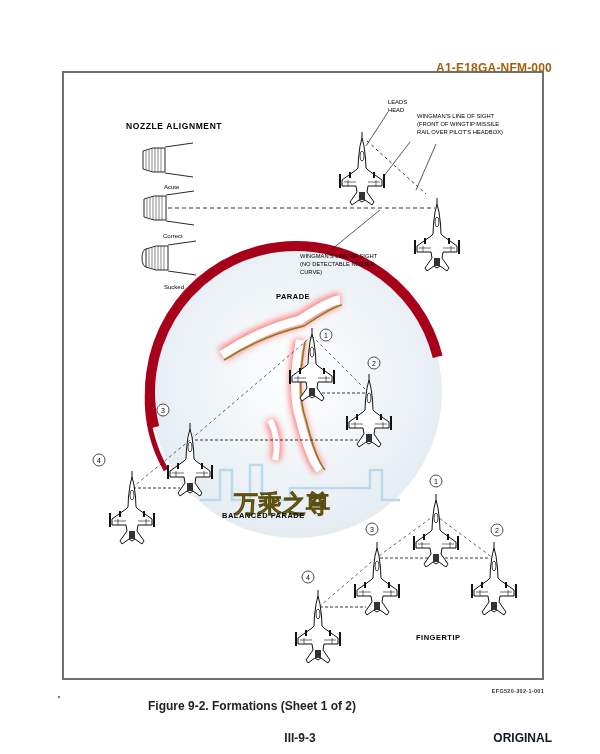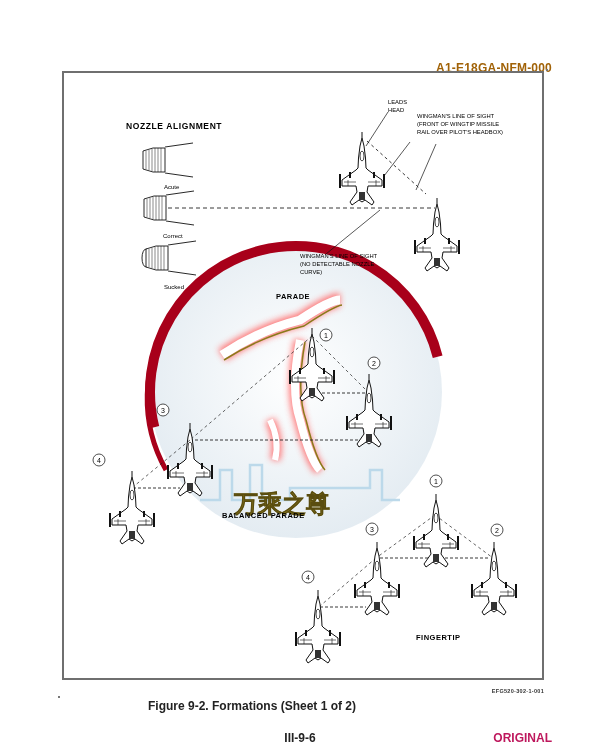--- a/index.html
+++ b/index.html
@@ -7,21 +7,21 @@
          font-family: "Liberation Sans", "DejaVu Sans", sans-serif; color: #111; }
   .doc-id { position: absolute; top: 33px; right: 48px; font-weight: bold; font-size: 12px; letter-spacing: 0.2px; color: #a16207; margin-top: 28px; }
   .frame { position: absolute; left: 62px; top: 71px; width: 482px; height: 609px;
            border: 2px solid #6f6f6f; box-sizing: border-box; background: #fff; }
   svg.fig { position: absolute; left: 0; top: 0; width: 600px; height: 754px; }
   .lbl { font-family: "Liberation Sans", sans-serif; }
   .caption { position: absolute; top: 699px; left: 0; width: 504px; text-align: center;
              font-weight: bold; font-size: 12px; color: #222; }
   .fig-code { position: absolute; top: 688px; right: 56px; font-size: 5.5px; font-weight: bold; color: #333; letter-spacing: 0.3px; }
   .page-num { position: absolute; top: 731px; left: 0; width: 600px; text-align: center; font-weight: bold; font-size: 12px; color: #222; }
-  .page-status { position: absolute; top: 731px; right: 48px; font-weight: bold; font-size: 12px; color: #be185d; }
+  .page-status { position: absolute; top: 731px; right: 48px; font-weight: bold; font-size: 12px; color: #0f172a; }
   .dot { position: absolute; width: 2px; height: 2px; background: #777; }
 </style>
 </head>
 <body>
 
 <div class="doc-id">A1-E18GA-NFM-000</div>
 
 <div class="frame"></div>
 
 <svg class="fig" viewBox="0 0 600 754">
@@ -188,14 +188,14 @@
     <circle cx="308" cy="577" r="6" fill="#fff" stroke="#222" stroke-width="0.8"></circle>
     <text x="308" y="580">4</text>
   </g>
 </svg>
 
 <div class="dot" style="left:546px; top:69px;"></div>
 <div class="dot" style="left:58px; top:696px;"></div>
 
 <div class="fig-code">EFG520-302-1-001</div>
 <div class="caption">Figure 9-2. Formations (Sheet 1 of 2)</div>
-<div class="page-num">III-9-6</div>
+<div class="page-num">III-9-3</div>
 <div class="page-status">ORIGINAL</div>
 
 </body></html>

